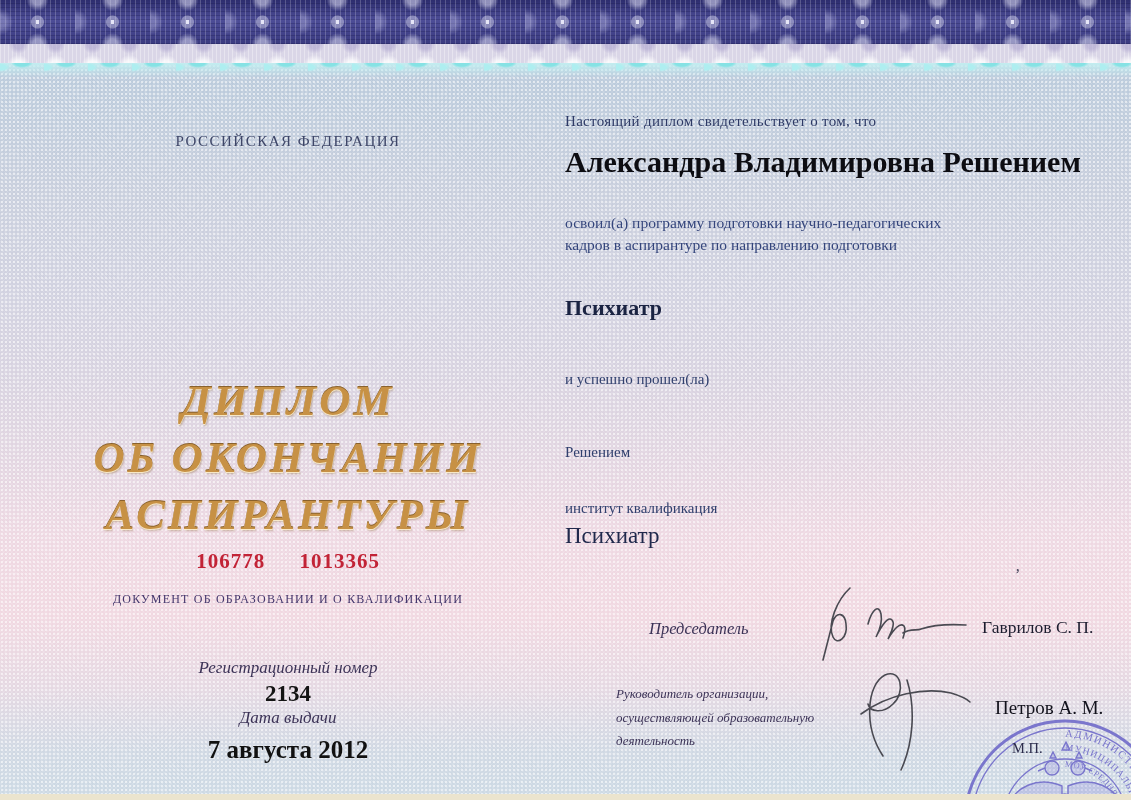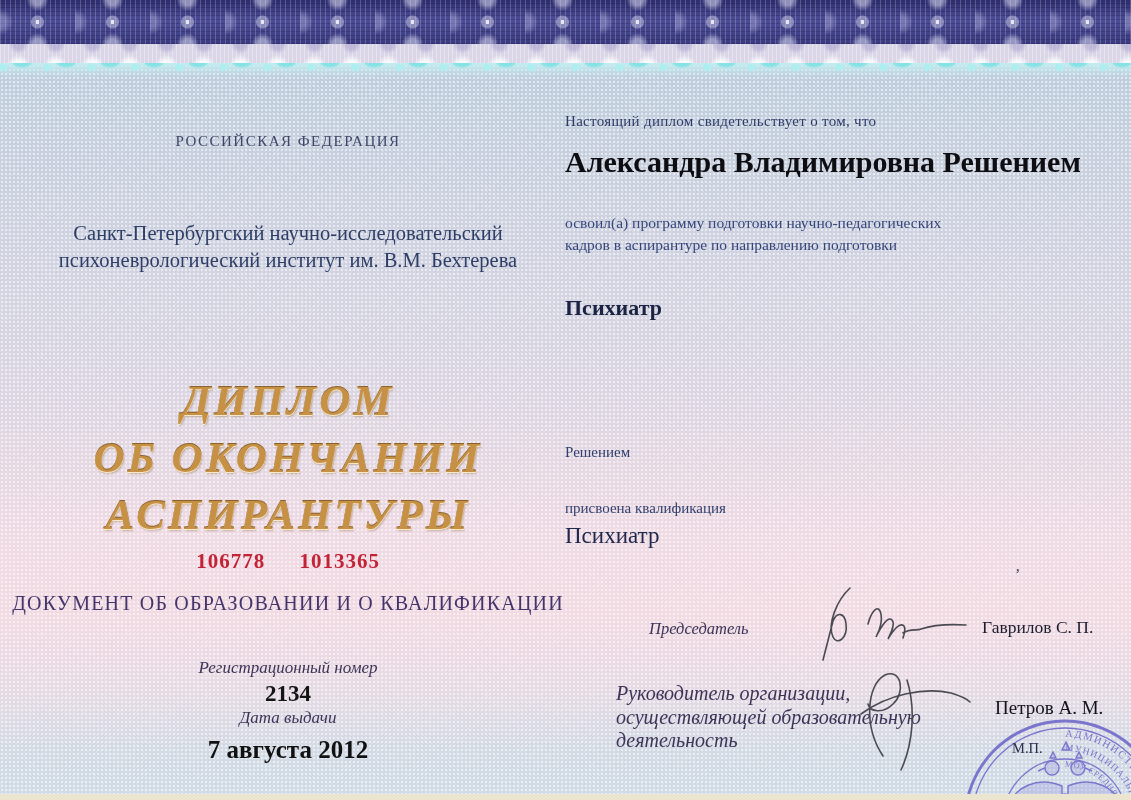--- a/index.html
+++ b/index.html
@@ -73,61 +73,57 @@
   .institution{top:220px;left:0;width:100%;font-size:20.5px;line-height:27px;color:#2c3d66;}
   .diploma-title{
     top:372px;left:0;width:100%;
     font-size:43px;line-height:57px;font-weight:bold;letter-spacing:3px;
     color:#c79145;
     text-shadow:0 1px 0 rgba(255,241,205,0.85), 0 -1px 0 rgba(128,84,24,0.9), 1px 2px 2px rgba(120,80,30,0.35);
     font-style:italic;
   }
   .serial-row{top:549px;left:0;width:100%;font-size:21px;font-weight:bold;color:#c22336;letter-spacing:1px;}
   .serial-row .num{margin:0 14px;}
-  .doc-kind{top:592px;left:0;width:100%;font-size:20px;letter-spacing:1.2px;color:#43356b;}
+  .doc-kind{top:592px;left:0;width:100%;font-size:12px;letter-spacing:1.2px;color:#43356b;}
   .reg-label{top:658px;left:0;width:100%;font-style:italic;font-size:17px;color:#3c3357;}
   .reg-num{top:681px;left:0;width:100%;font-size:23px;font-weight:bold;color:#141414;}
   .date-label{top:708px;left:0;width:100%;font-style:italic;font-size:17px;color:#3c3357;}
   .issue-date{top:736px;left:0;width:100%;font-size:25px;font-weight:bold;color:#111;}
   .intro{top:95px;left:0;width:100%;font-size:15px;letter-spacing:0.3px;color:#2e3a66;}
   .holder-name{top:127px;left:0;width:100%;font-size:30px;font-weight:bold;color:#0d0d12;}
   .program{top:194px;left:0;width:100%;font-size:15.5px;line-height:22px;color:#34457c;}
   .specialty{top:277px;left:0;width:100%;font-size:22px;font-weight:bold;color:#1a2342;}
   .passed{top:353px;left:0;width:100%;font-size:15px;color:#31406e;}
   .decision{top:426px;left:0;width:100%;font-size:15px;color:#31406e;}
   .qual-label{top:482px;left:0;width:100%;font-size:15px;color:#31406e;}
   .qualification{top:505px;left:0;width:100%;font-size:23px;color:#20294c;}
   .stray-mark{left:1015px;top:566px;font-size:16px;color:#44445a;}
   .chair-label{left:649px;top:619px;font-style:italic;font-size:16.5px;color:#3c3357;}
   .chair-name{left:982px;top:617px;font-size:17.5px;color:#1c1c2e;}
-  .head-label{left:616px;top:682px;font-style:italic;font-size:20px;line-height:23.5px;color:#3c3357;text-align:left;}
+  .head-label{left:616px;top:682px;font-style:italic;font-size:13px;line-height:23.5px;color:#3c3357;text-align:left;}
   .head-name{left:995px;top:697px;font-size:19px;color:#12121c;}
   .mp-label{left:1012px;top:740px;font-size:14.5px;color:#2c2c4c;}
   .sig1{left:818px;top:580px;}
   .sig2{left:843px;top:664px;}
   .seal{left:950px;top:706px;opacity:0.85;}
   .sig path{fill:none;stroke:#4a4a52;stroke-width:1.6;stroke-linecap:round;}
 </style>
 </head>
 <body>
 
 <div class="page">
   <div class="texture"></div>
 
   <div class="border-indigo"></div>
   <div class="border-light"></div>
   <div class="border-cyan"></div>
 
   <div class="left-col">
     <div class="abs country">РОССИЙСКАЯ ФЕДЕРАЦИЯ</div>
 
-    <div class="abs institution">
-      <div>Санкт-Петербургский научно-исследовательский</div>
-      <div>психоневрологический институт им. В.М. Бехтерева</div>
-    </div>
 
     <div class="abs diploma-title">
       <div>ДИПЛОМ</div>
       <div>ОБ ОКОНЧАНИИ</div>
       <div>АСПИРАНТУРЫ</div>
     </div>
 
     <div class="abs serial-row">
       <span class="num">106778</span>
       <span class="num">1013365</span>
@@ -144,22 +140,23 @@
   <div class="right-col">
     <div class="abs intro">Настоящий диплом свидетельствует о том, что</div>
     <div class="abs holder-name">Александра Владимировна Решением</div>
 
     <div class="abs program">
       <div>освоил(а) программу подготовки научно-педагогических</div>
       <div>кадров в аспирантуре по направлению подготовки</div>
     </div>
 
     <div class="abs specialty">Психиатр</div>
+    <div class="abs passed">и успешно прошел(ла)</div>
     <div class="abs decision">Решением</div>
-    <div class="abs qual-label">присвоена квалификация</div>
+    <div class="abs qual-label">институт квалификация</div>
     <div class="abs qualification">Психиатр</div>
   </div>
 
   <div class="abs stray-mark">’</div>
 
   <div class="abs chair-label">Председатель</div>
   <svg class="abs sig sig1" width="155" height="85" viewBox="0 0 155 85">
     <path d="M32,8 C19,20 9,44 15,57 C19,66 30,58 28,44 C27,33 19,31 15,41 L5,80"></path>
     <path d="M50,44 C54,29 61,24 63,34 C65,44 60,53 58,57 C64,45 70,36 74,40 C78,44 72,55 70,59 C76,49 82,42 86,46 C88,49 86,55 85,58"></path>
     <path d="M85,53 C92,48 99,51 103,49 C115,45 132,44 148,45"></path>

